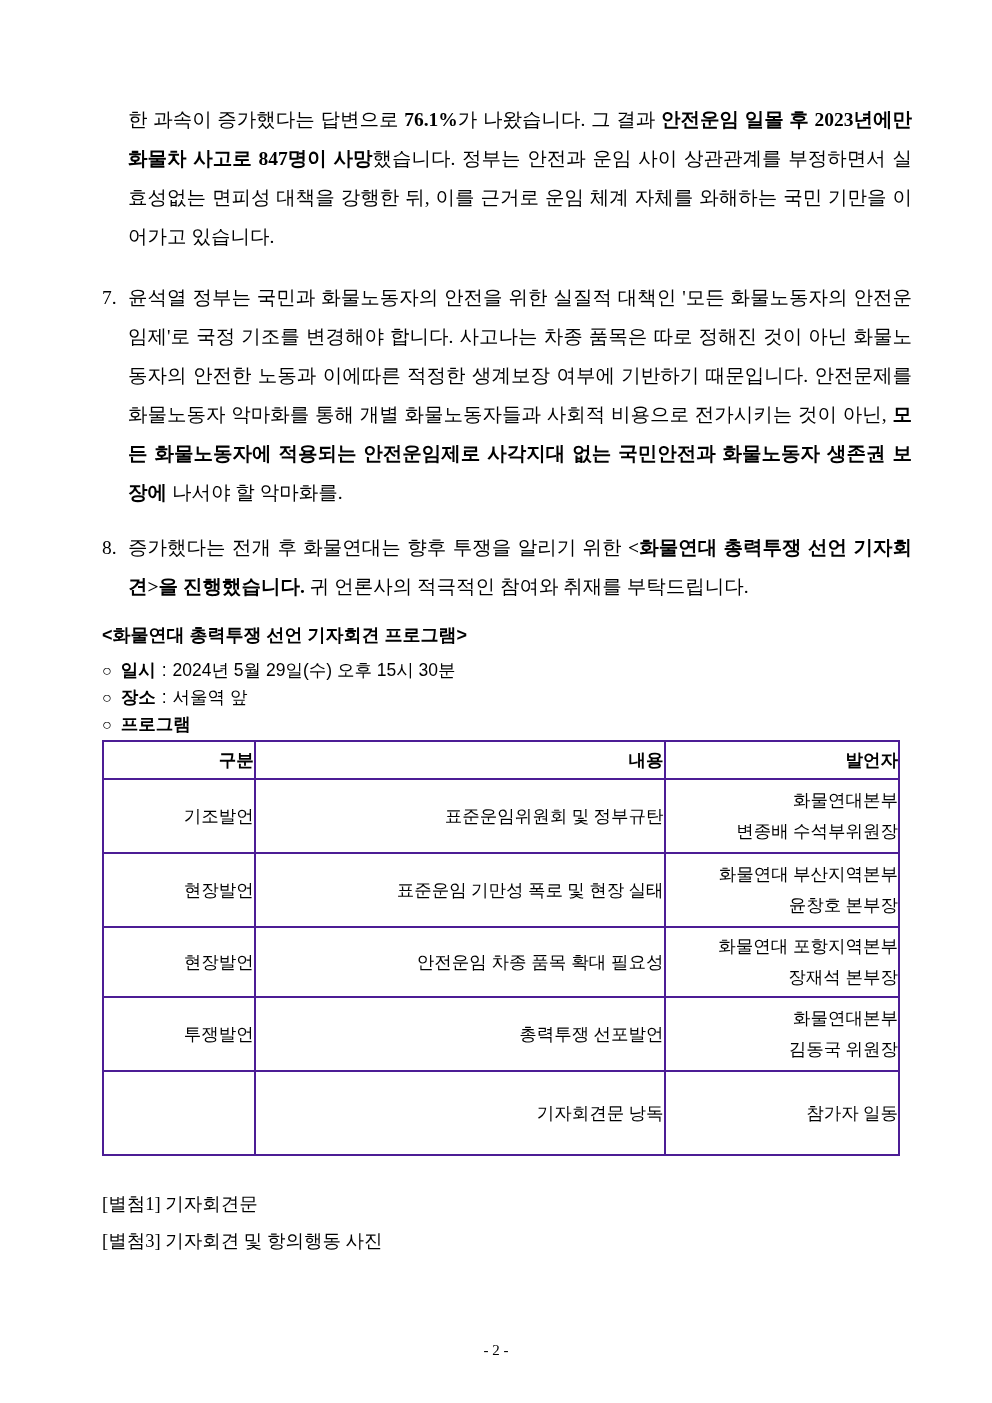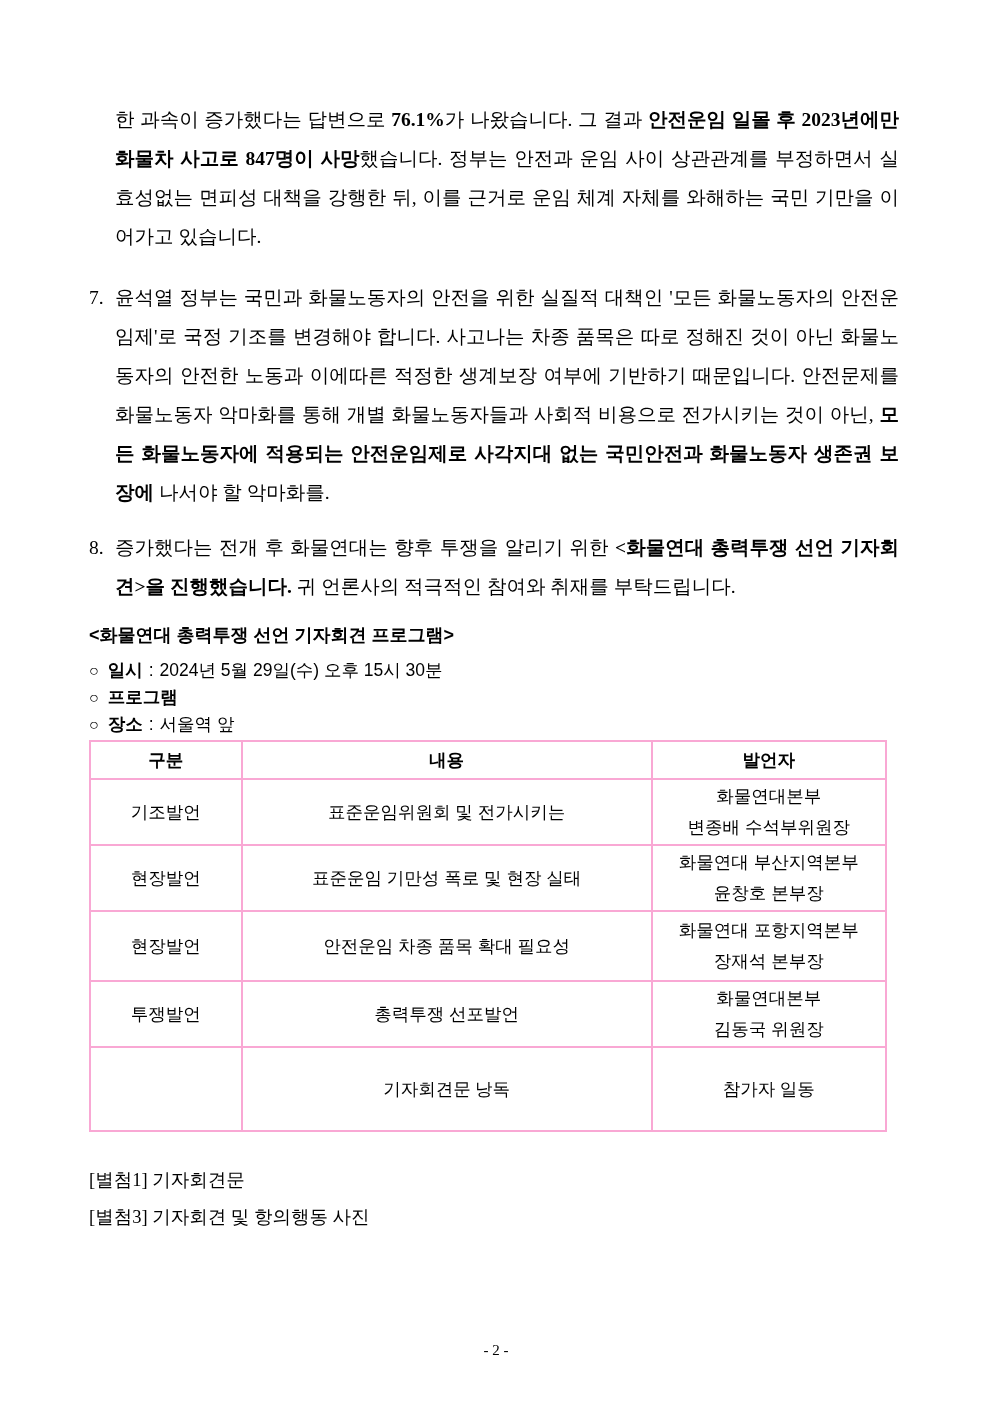--- a/index.html
+++ b/index.html
@@ -6,21 +6,21 @@
   .page {
     position: relative;
     width: 992px;
     height: 1403px;
     background: #ffffff;
     color: #000000;
     overflow: hidden;
   }
   .content {
     position: absolute;
-    left: 89px;
+    left: 102px;
     top: 100px;
     width: 810px;
   }
   .para {
     display: flex;
     font-family: "Liberation Serif", serif;
     font-size: 19.5px;
     line-height: 39px;
   }
   .para-num { width: 26px; flex: 0 0 26px; }
@@ -51,28 +51,28 @@
   .bullet-sep { margin: 0 6px; }
   table.program {
     border-collapse: collapse;
     width: 798px;
     margin-top: 2px;
     font-family: "Liberation Sans", sans-serif;
     font-size: 17.5px;
     color: #000;
   }
   table.program th, table.program td {
-    border: 2px solid #f9a8d4;
-    text-align: center;
+    border: 2px solid #4c1d95;
+    text-align: right;
     vertical-align: middle;
     padding: 0;
     margin-left: 40px;
   }
   table.program th { height: 36px; font-weight: 700; }
-  tr.r-std { height: 66px; }
+  tr.r-std { height: 74px; font-family: Liberation Serif, serif; }
   tr.r-3 { height: 70px; }
   tr.r-last { height: 84px; font-family: Liberation Serif, serif; }
   .speaker-line { line-height: 31px; }
   .speaker-line:empty { display: none; }
   .attachments {
     margin-top: 30px;
     font-family: "Liberation Serif", serif;
     font-size: 18.5px;
     line-height: 37px;
   }
@@ -106,43 +106,43 @@
       <span class="para-num">8.</span>
       <p class="para-body"><span>증가했다는 전개 후 화물연대는 향후 투쟁을 알리기 위한 </span><span class="b">&lt;화물연대 총력투쟁 선언 기자회견&gt;을 진행했습니다.</span><span> 귀 언론사의 적극적인 참여와 취재를 부탁드립니다.</span></p>
     </div>
 
     <h3 class="prog-title">&lt;화물연대 총력투쟁 선언 기자회견 프로그램&gt;</h3>
 
     <div class="bullet-line">
       <span class="bullet-icon">○</span><span class="bullet-label">일시</span><span class="bullet-sep">:</span><span>2024년 5월 29일(수) 오후 15시 30분</span>
     </div>
     <div class="bullet-line">
-      <span class="bullet-icon">○</span><span class="bullet-label">프로그램</span>
+      <span class="bullet-icon">○</span><span class="bullet-label">장소</span><span class="bullet-sep">:</span><span>서울역 앞</span>
     </div>
     <div class="bullet-line">
-      <span class="bullet-icon">○</span><span class="bullet-label">장소</span><span class="bullet-sep">:</span><span>서울역 앞</span>
+      <span class="bullet-icon">○</span><span class="bullet-label">프로그램</span>
     </div>
 
     <table class="program">
       <colgroup>
         <col style="width:152px">
         <col style="width:411px">
         <col style="width:235px">
       </colgroup>
       <thead>
         <tr>
           <th>구분</th>
           <th>내용</th>
           <th>발언자</th>
         </tr>
       </thead>
       <tbody>
         <tr class="r-std">
           <td>기조발언</td>
-          <td>표준운임위원회 및 전가시키는</td>
+          <td>표준운임위원회 및 정부규탄</td>
           <td>
             <div class="speaker-line">화물연대본부</div>
             <div class="speaker-line">변종배 수석부위원장</div>
           </td>
         </tr>
         <tr class="r-std">
           <td>현장발언</td>
           <td>표준운임 기만성 폭로 및 현장 실태</td>
           <td>
             <div class="speaker-line">화물연대 부산지역본부</div>

